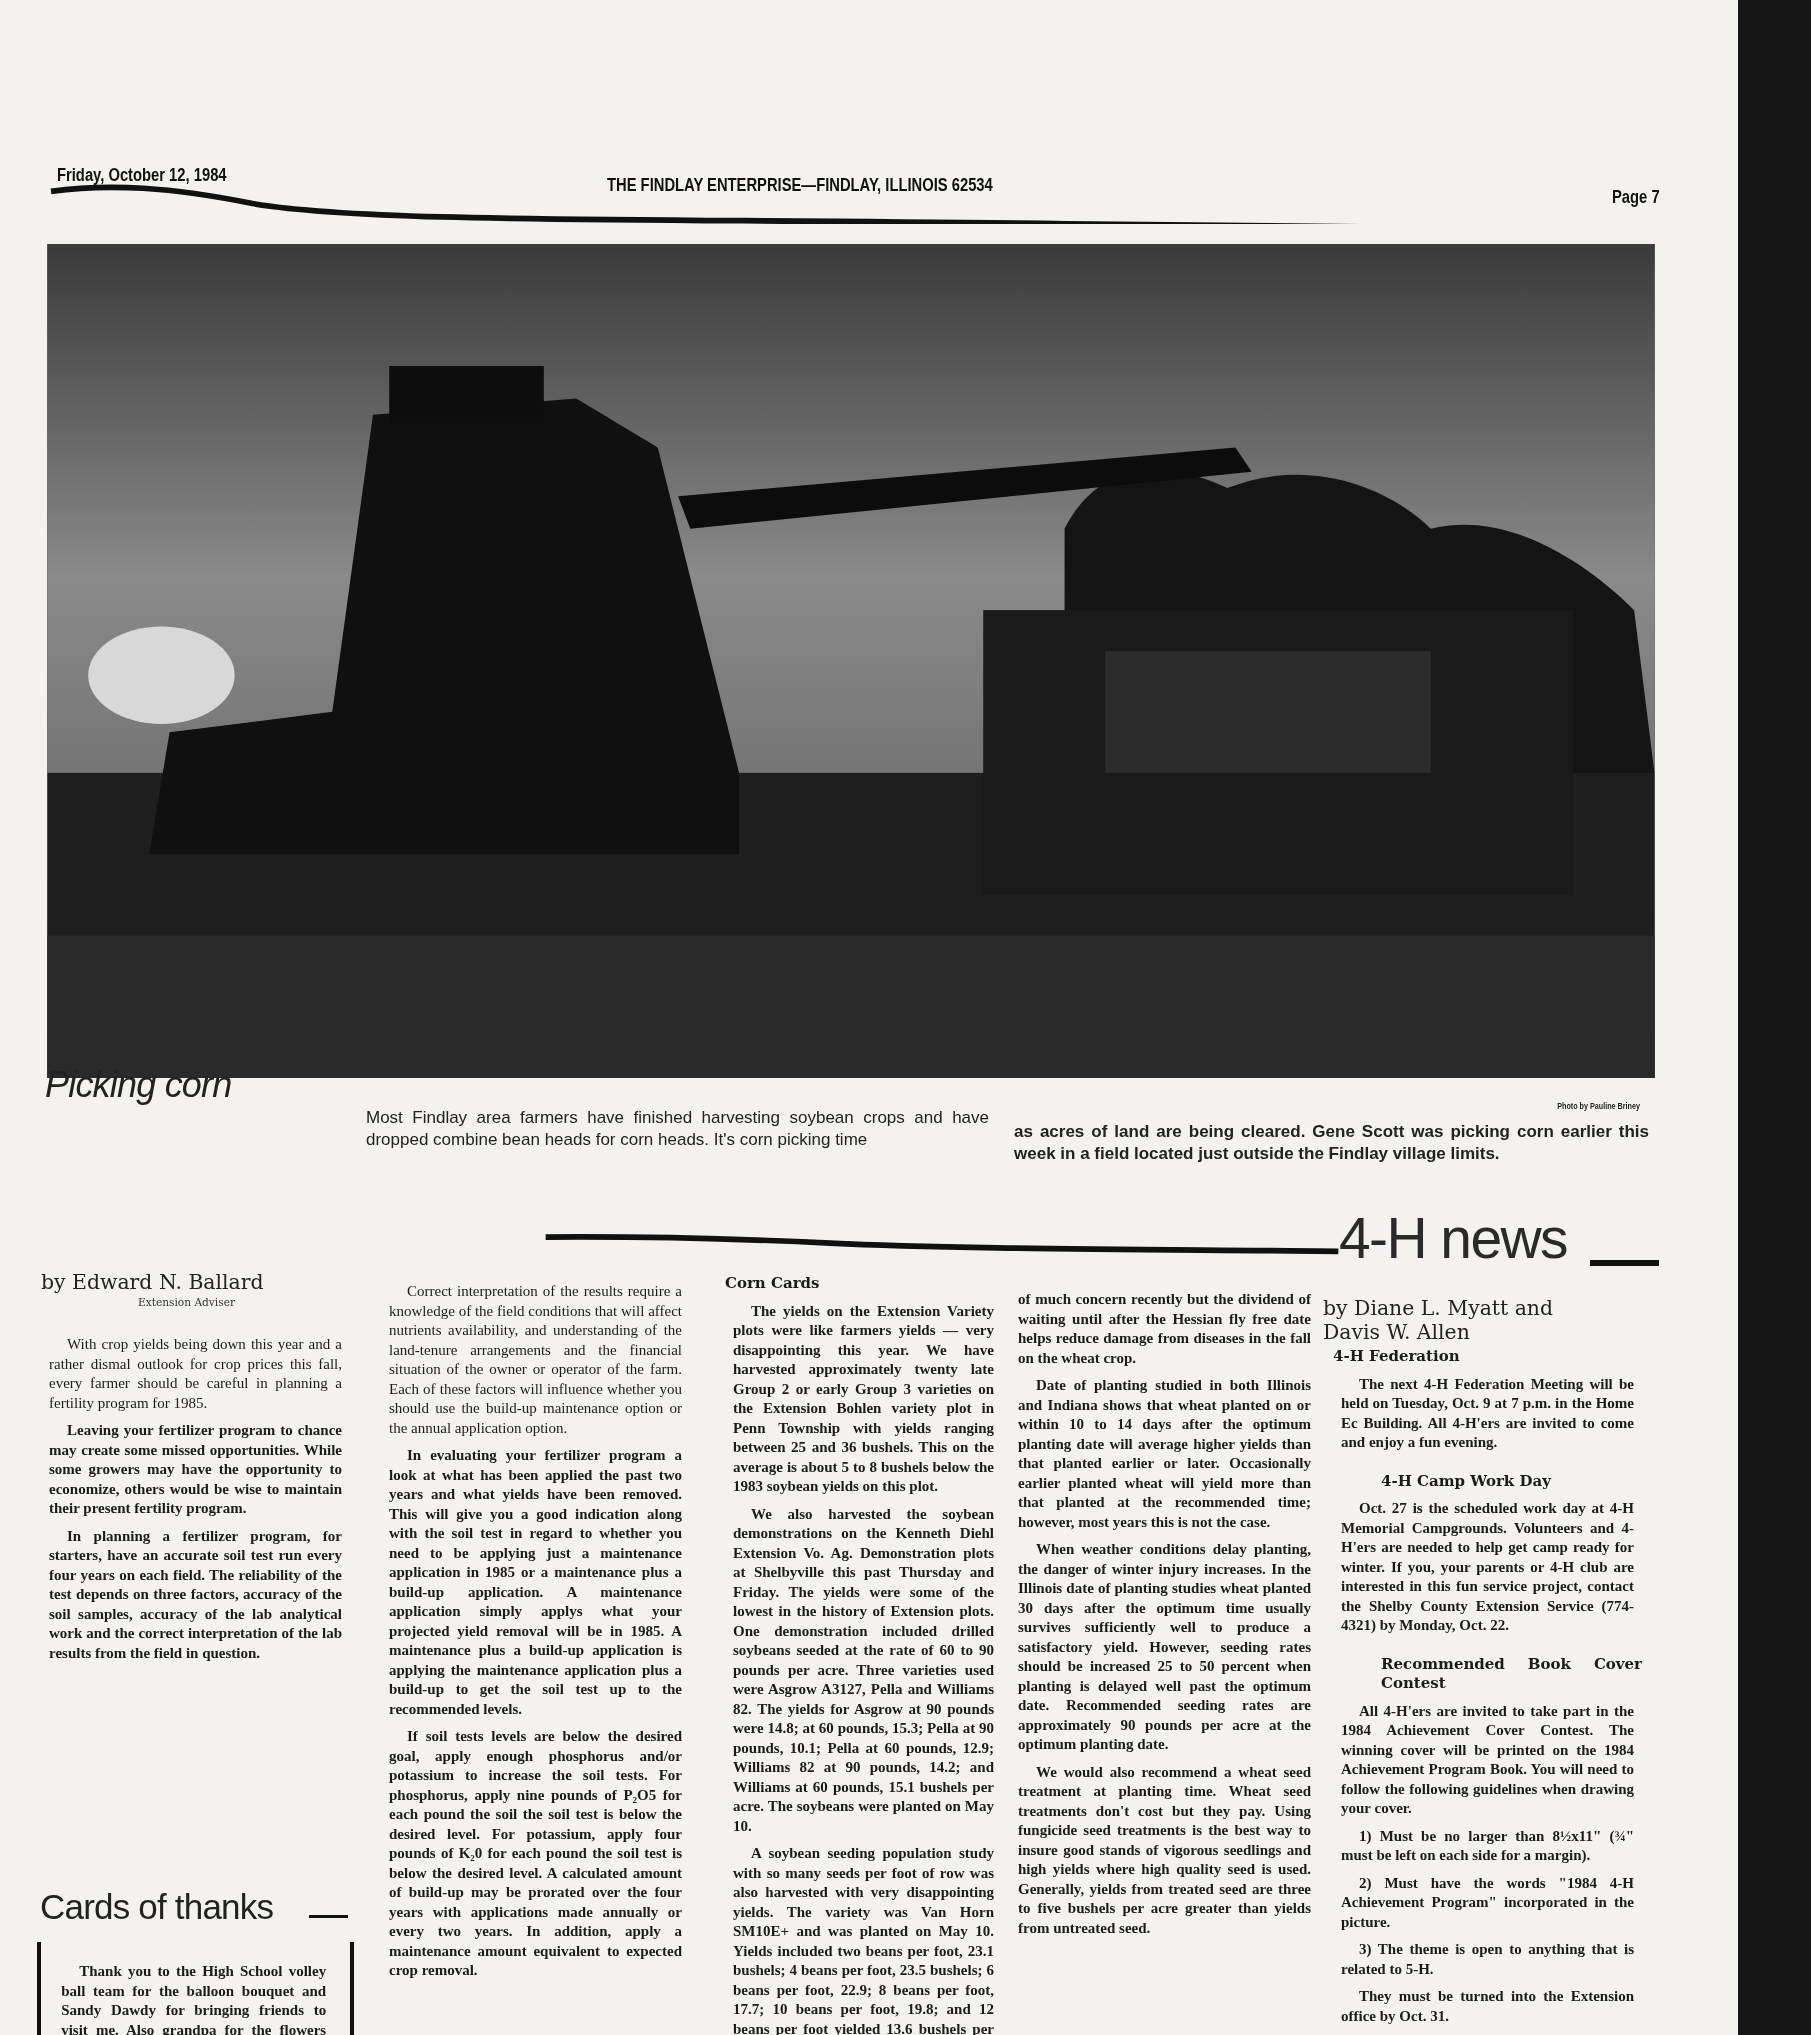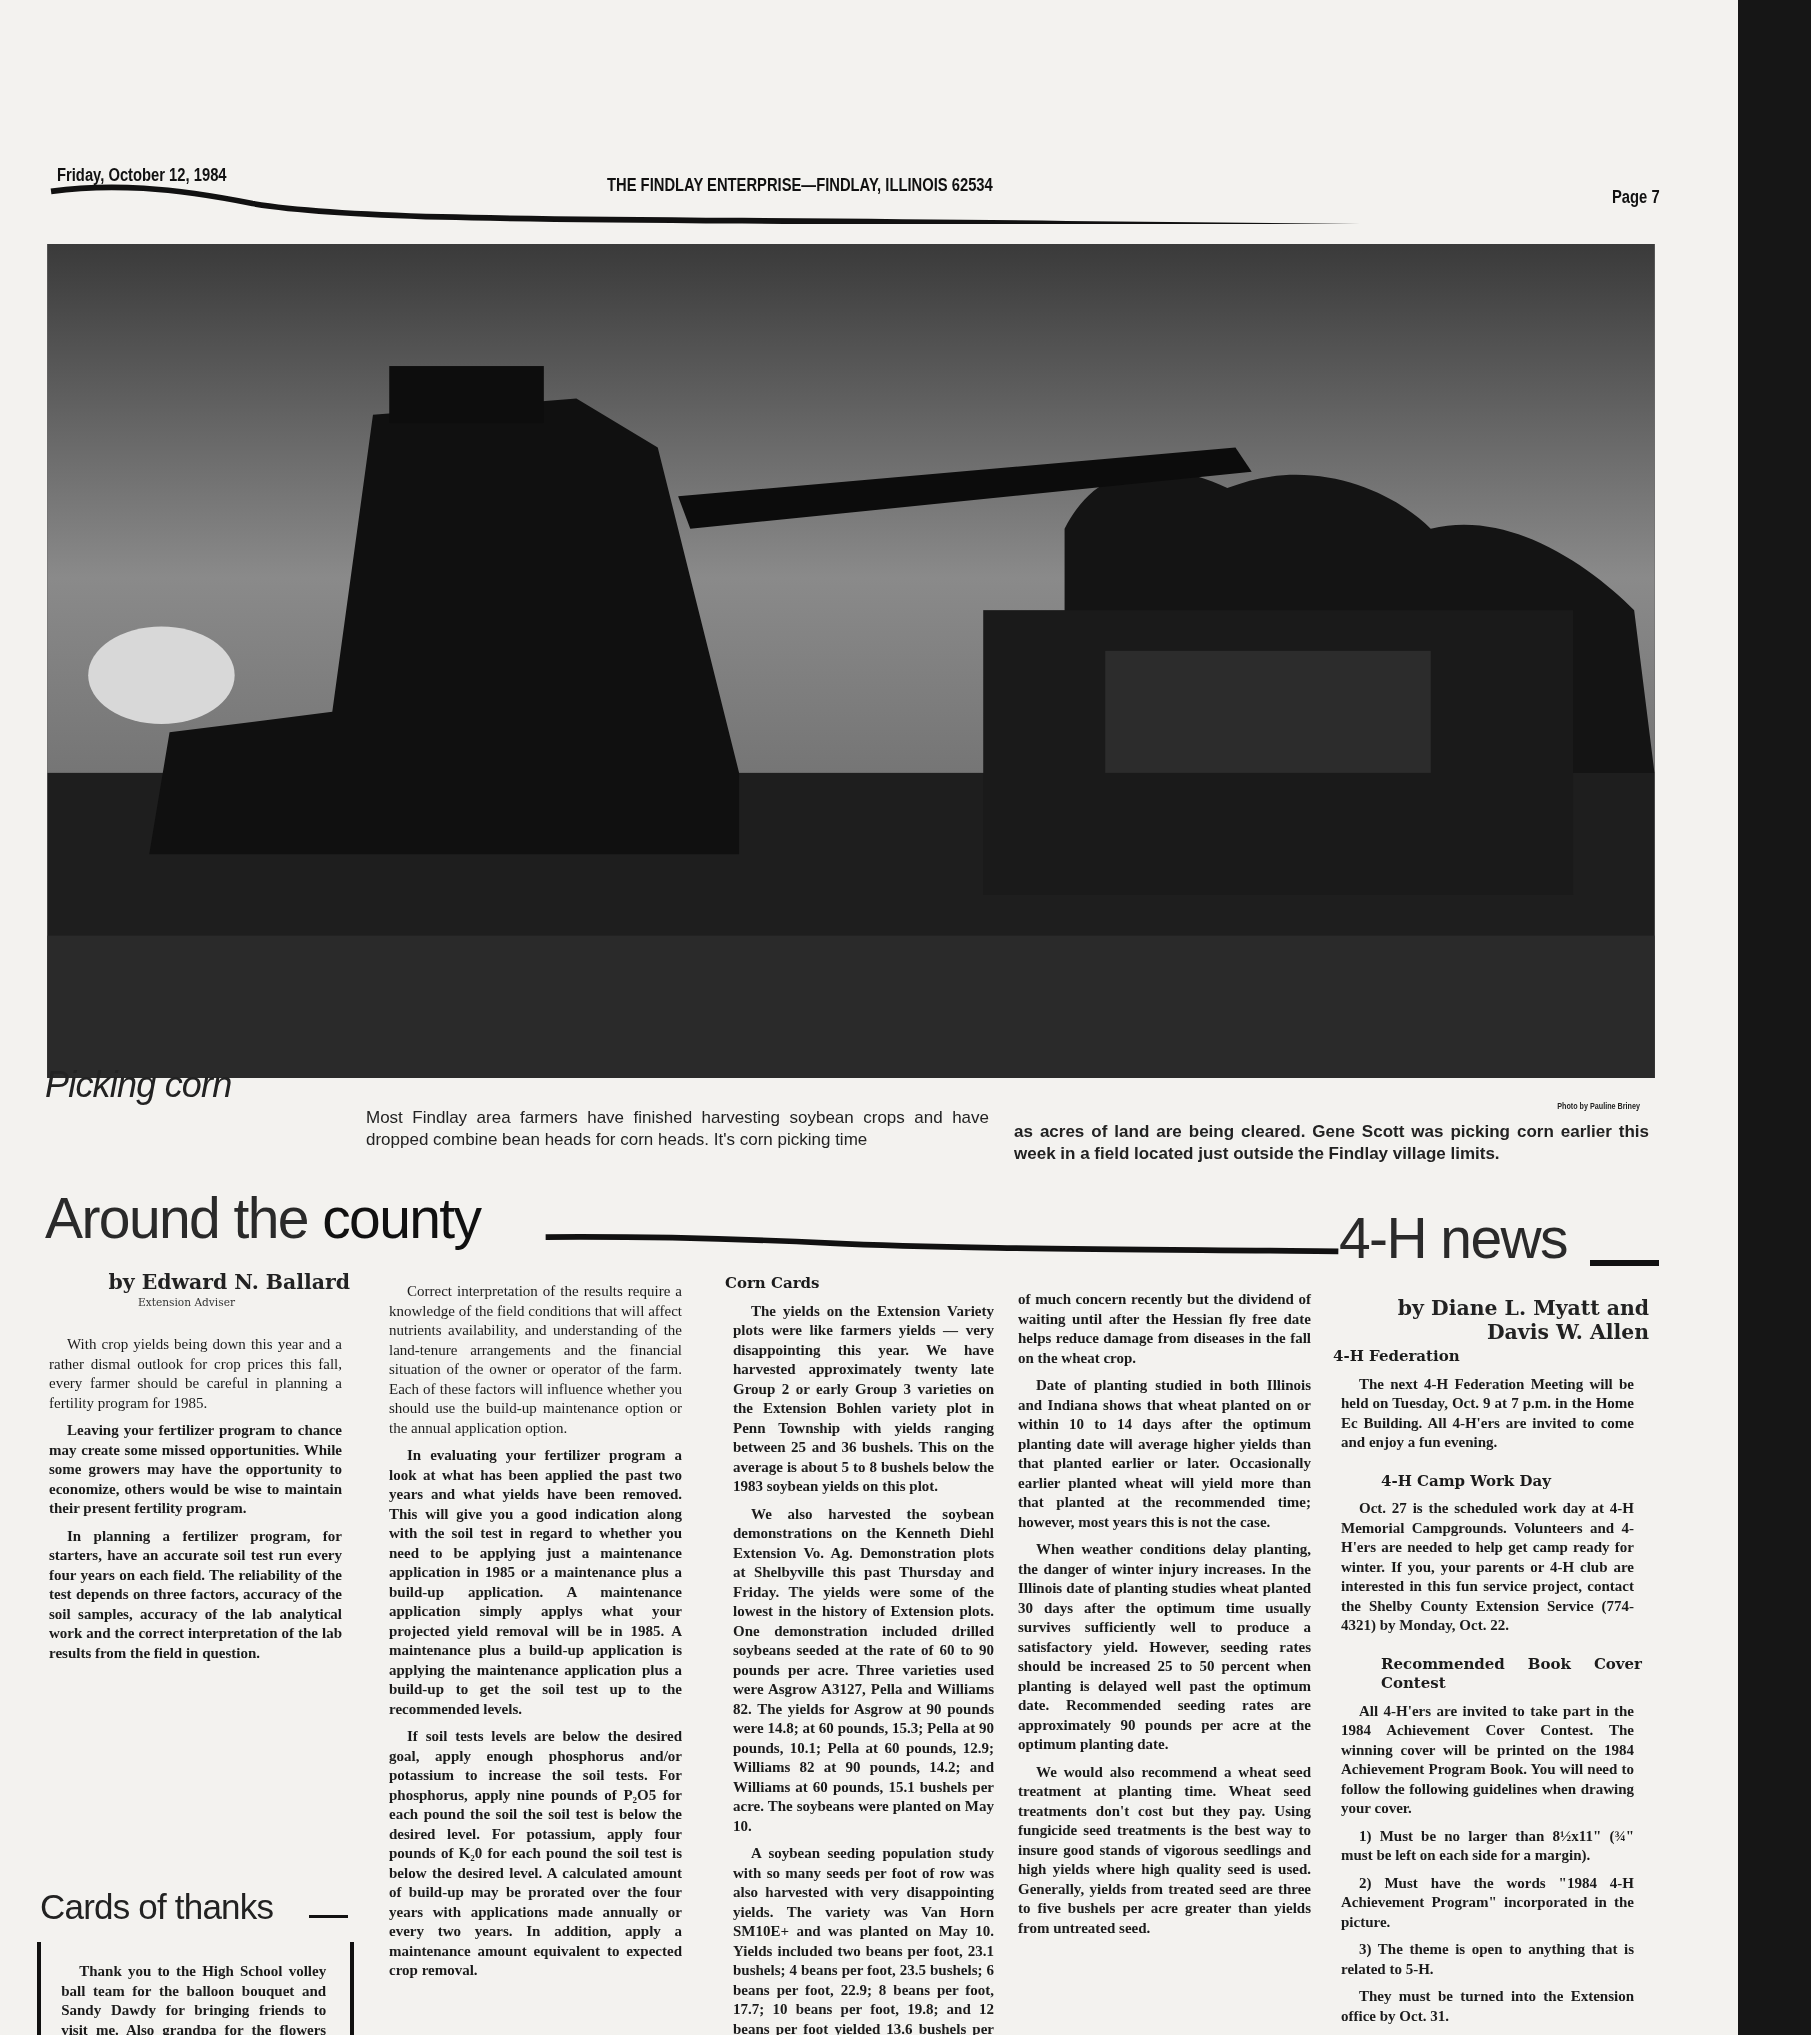--- a/index.html
+++ b/index.html
@@ -8,21 +8,21 @@
   .edge { position:absolute; left:1738px; top:0; width:73px; height:2910px; background:#161616; }
   .abs { position:absolute; }
   .folio { font-family:"Liberation Sans", sans-serif; font-weight:bold; font-size:18px; color:#111; transform:scaleX(0.82); transform-origin:left top; white-space:nowrap; }
   .rule { background:#111; }
   .photo { position:absolute; left:47px; top:244px; width:1608px; height:834px; overflow:hidden; background:#6d6d6d; }
   .caption-title { font-family:"Liberation Sans", sans-serif; font-style:italic; font-size:36px; color:#222; letter-spacing:-0.8px; }
   .caption { font-family:"Liberation Sans", sans-serif; font-size:17px; line-height:22px; color:#222; text-align:justify; }
   .credit { font-family:"Liberation Sans", sans-serif; font-weight:bold; font-size:9px; color:#222; transform:scaleX(0.8); transform-origin:right top; }
   .sec-head { font-family:"Liberation Sans", sans-serif; font-size:57px; color:#2a2a2a; letter-spacing:-1.6px; white-space:nowrap; }
   .sec-head2 { font-family:"Liberation Sans", sans-serif; font-size:35px; color:#222; letter-spacing:-0.8px; white-space:nowrap; }
-  .byline { font-family:"DejaVu Serif", serif; font-weight:bold; font-size:20.4px; text-align:right; color:#222; line-height:24.4px; }
+  .byline { font-family:"DejaVu Serif", serif; font-weight:normal; font-size:20.4px; text-align:left; color:#222; line-height:24.4px; }
   .role { font-family:"DejaVu Serif", serif; font-size:10.6px; text-align:center; color:#333; }
   .col { position:absolute; font-family:"DejaVu Serif", serif; font-size:15px; line-height:19.5px; color:#1b1b1b; text-align:justify; }
   .col p { margin:8px; text-indent:18px;font-family:Liberation Serif, serif; }
   .col h4 { margin:0; font-size:15px; font-weight:bold; font-family:"DejaVu Serif", serif; }
   .col h4.gap { margin-top:19px;margin-left:48px; }
   .col p.noindent { text-indent:0; }
   .bold { font-weight:bold; }
   .thanks-box { position:absolute; left:37px; top:1942px; width:309px; height:798px; border-left:4.9px solid #111; border-right:4.9px solid #111; border-bottom:4.9px solid #111; }
   .thanks-item { border-bottom:1.6px solid #222; padding-bottom:2.4px; margin-bottom:4.1px; }
 </style>
@@ -64,24 +64,20 @@
 
       <rect y="1700" width="3950" height="350" fill="#2a2a2a"></rect>
     </svg>
   </div>
 
   <div class="abs caption-title" style="left:45px; top:1064px;">Picking corn</div>
   <div class="abs credit" style="left:1465px; top:1101px; width:175px; text-align:right;">Photo by Pauline Briney</div>
   <div class="abs caption" style="left:366px; top:1107px; width:623px;">Most Findlay area farmers have finished harvesting soybean crops and have dropped combine bean heads for corn heads. It's corn picking time</div>
   <div class="abs caption" style="left:1014px; top:1121px; width:635px; font-weight:bold;">as acres of land are being cleared. Gene Scott was picking corn earlier this week in a field located just outside the Findlay village limits.</div>
 
-  <div class="abs sec-head" style="left:45px; top:1185px;">
-    <span>Around the</span>
-    <span style="color:#111;">county</span>
-  </div>
   <svg class="abs" style="left:545px; top:1233px;" width="794" height="24.4" viewBox="0 0 1950 60">
     <path d="M0,10 C300,8 500,15 700,25 C1000,40 1500,40 1950,45" stroke="#111" stroke-width="14" fill="none"></path>
   </svg>
   <div class="abs sec-head" style="left:1339px; top:1205px;">4-H news</div>
   <div class="abs rule" style="left:1590px; top:1260px; width:69px; height:5.7px;"></div>
 
   <div class="abs byline" style="left:41px; top:1270px; width:309px;">by Edward N. Ballard</div>
   <div class="abs role" style="left:32px; top:1296px; width:309px;">Extension Adviser</div>
 
   <div class="col" style="left:41px; top:1327px; width:309px;">

